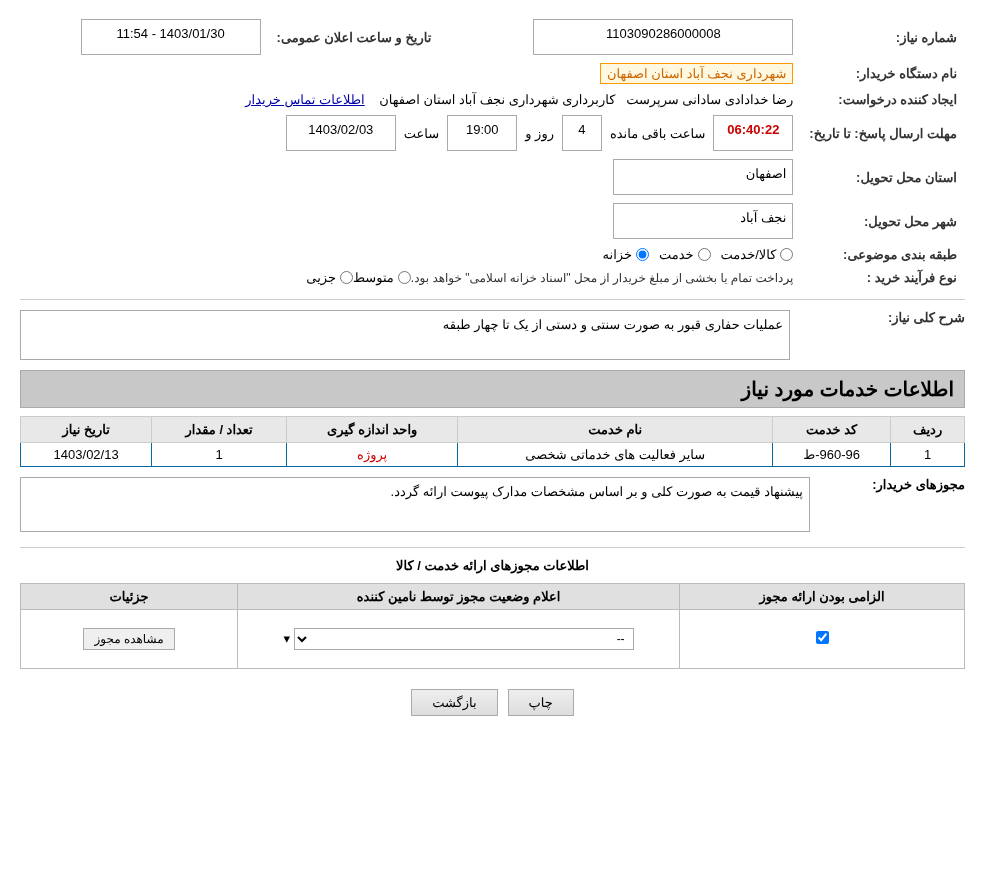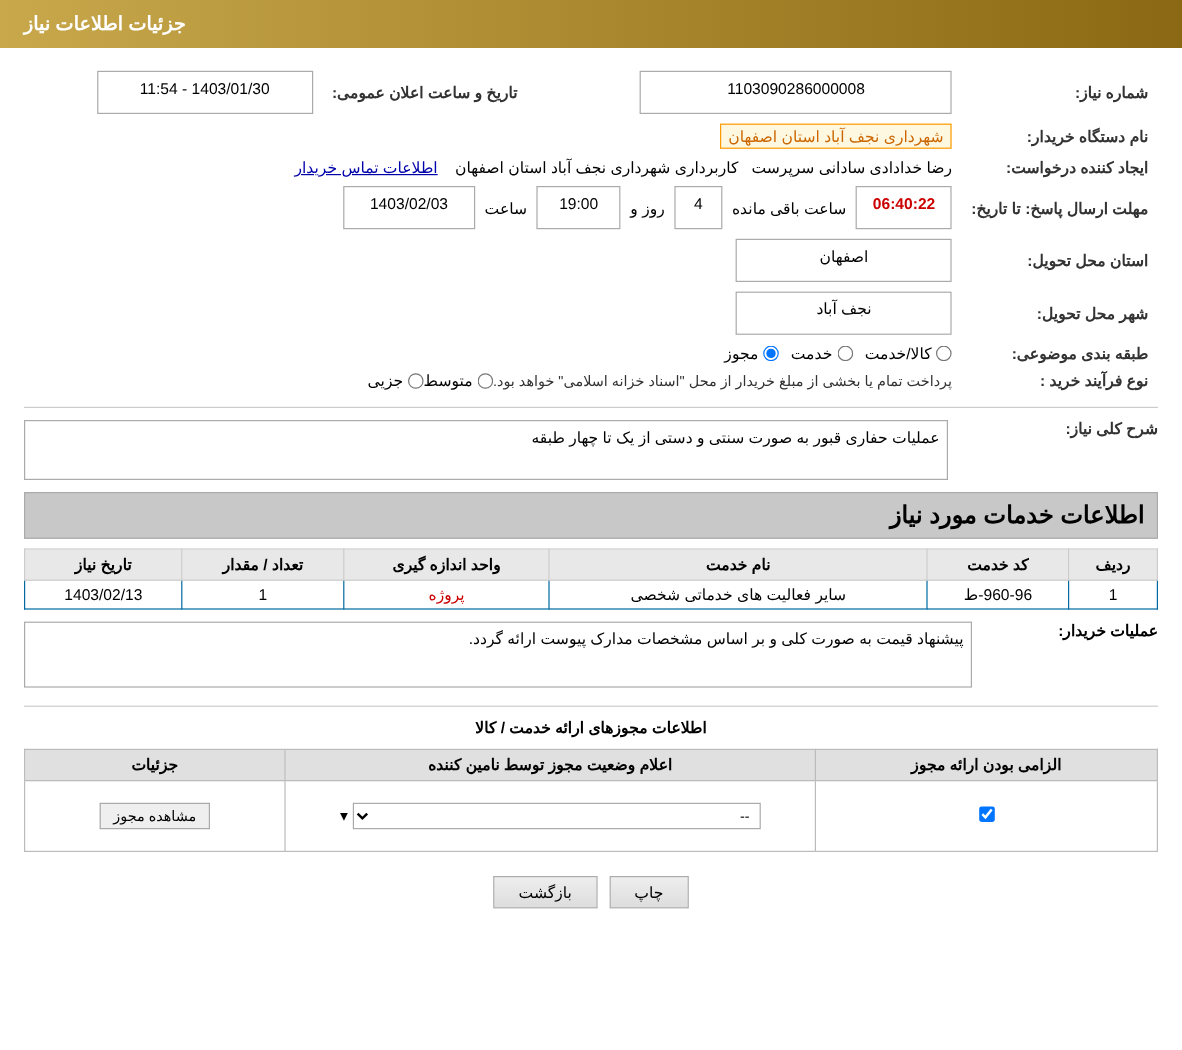--- a/index.html
+++ b/index.html
@@ -46,21 +46,21 @@
       text-align: right;
     }
     .input-box {
       border: 1px solid #aaa;
       background: #fff;
       padding: 6px 6px;
       height: 36px;
       display: inline-block;
     }
     .input-wide { width: 260px; }
-    .input-medium { width: 180px; text-align: center; }
+    .input-medium { width: 180px; }
     .blue-link {
       color: #00a;
       text-decoration: underline;
       cursor: pointer;
     }
     .orange-box {
       border: 1px solid #f90;
       background: #fff8e0;
       color: #c60;
       padding: 2px 6px;
@@ -154,23 +154,20 @@
     }
     .checkbox-cell {
       text-align: center;
     }
   </style>
 </head>
 <body>
 
 <div class="page-wrapper">
 
-  <div class="header-bar">
-    <span>جزئیات اطلاعات نیاز</span>
-  </div>
 
   <div class="main-content">
 
     <table class="info-table">
       <tbody>
           <tr>
         <td class="label-cell">شماره نیاز:</td>
         <td class="value-cell">
           <div class="input-box input-wide" style="text-align:center;">1103090286000008</div>
         </td>
@@ -220,21 +217,21 @@
         <td class="value-cell" colspan="3">
           <div class="input-box input-medium">نجف آباد</div>
         </td>
       </tr>
       <tr>
         <td class="label-cell">طبقه بندی موضوعی:</td>
         <td class="value-cell" colspan="3">
           <div class="radio-group" style="flex-direction:row-reverse; justify-content:flex-end;">
             <label class="radio-label">
               <input type="radio" name="category" checked="" style=""> 
-                  <span>مجوز</span>
+                  <span>خزانه</span>
             </label>
             <label class="radio-label">
               <input type="radio" name="category" style=""> 
                   <span>خدمت</span>
             </label>
             <label class="radio-label">
               <input type="radio" name="category" style=""> 
                   <span>کالا/خدمت</span>
             </label>
           </div>
@@ -288,21 +285,21 @@
     <td>960-96-ط</td>
     <td>سایر فعالیت های خدماتی شخصی</td>
     <td style="color:#c00;">پروژه</td>
     <td>1</td>
     <td>1403/02/13</td>
   </tr>
         </tbody>
     </table>
 
     <div style="display:flex; align-items:flex-start; gap:15px; margin-bottom:15px;">
-      <span style="min-width:140px; font-weight:bold; text-align:right;">عملیات خریدار:</span>
+      <span style="min-width:140px; font-weight:bold; text-align:right;">مجوزهای خریدار:</span>
       <div style="flex:1;">
         <div style="border:1px solid #aaa; padding:6px; background:#fff; min-height:55px; text-align:right;">پیشنهاد قیمت به صورت کلی و بر اساس مشخصات مدارک پیوست ارائه گردد.</div>
       </div>
     </div>
 
     <hr class="divider">
 
     <div style="text-align:center; font-weight:bold; margin-bottom:10px; font-size:13px;">اطلاعات مجوزهای ارائه خدمت / کالا</div>
 
     <div class="permit-section">

